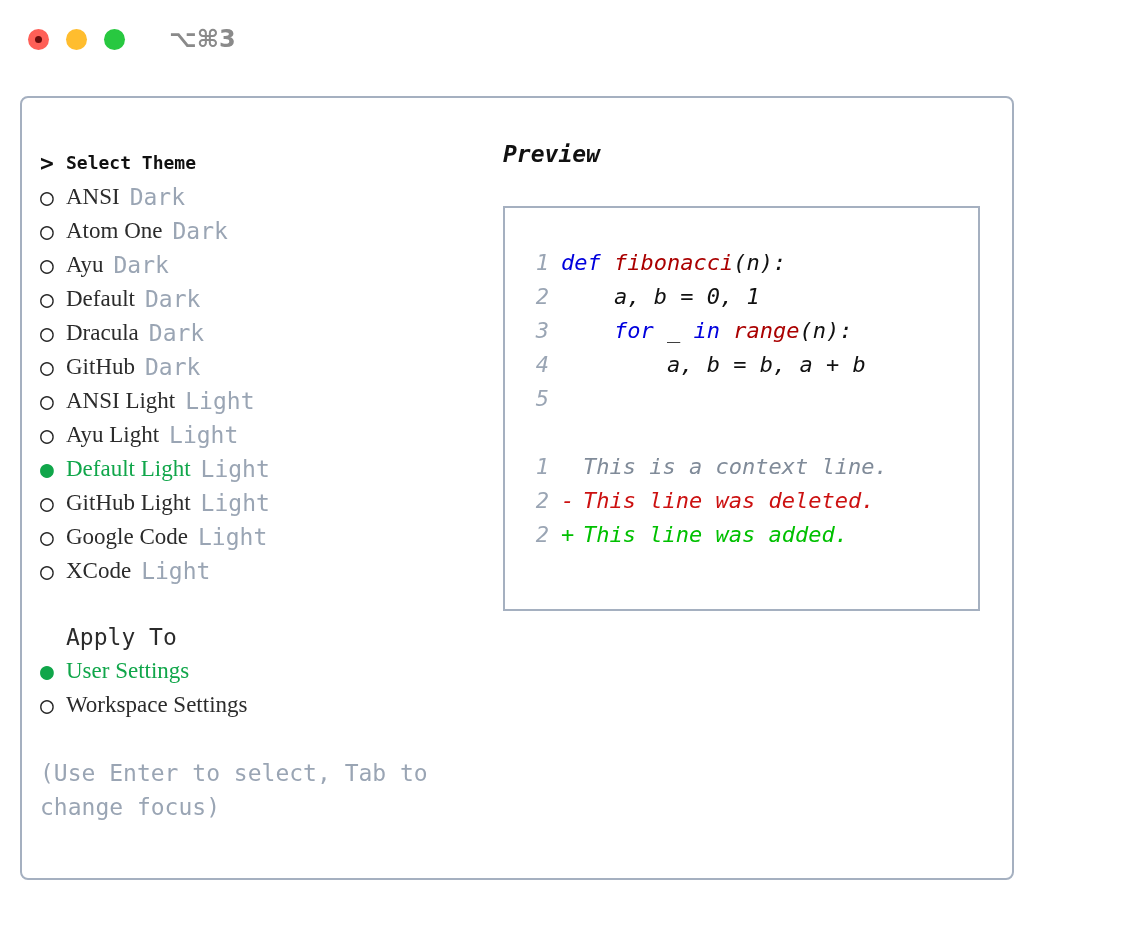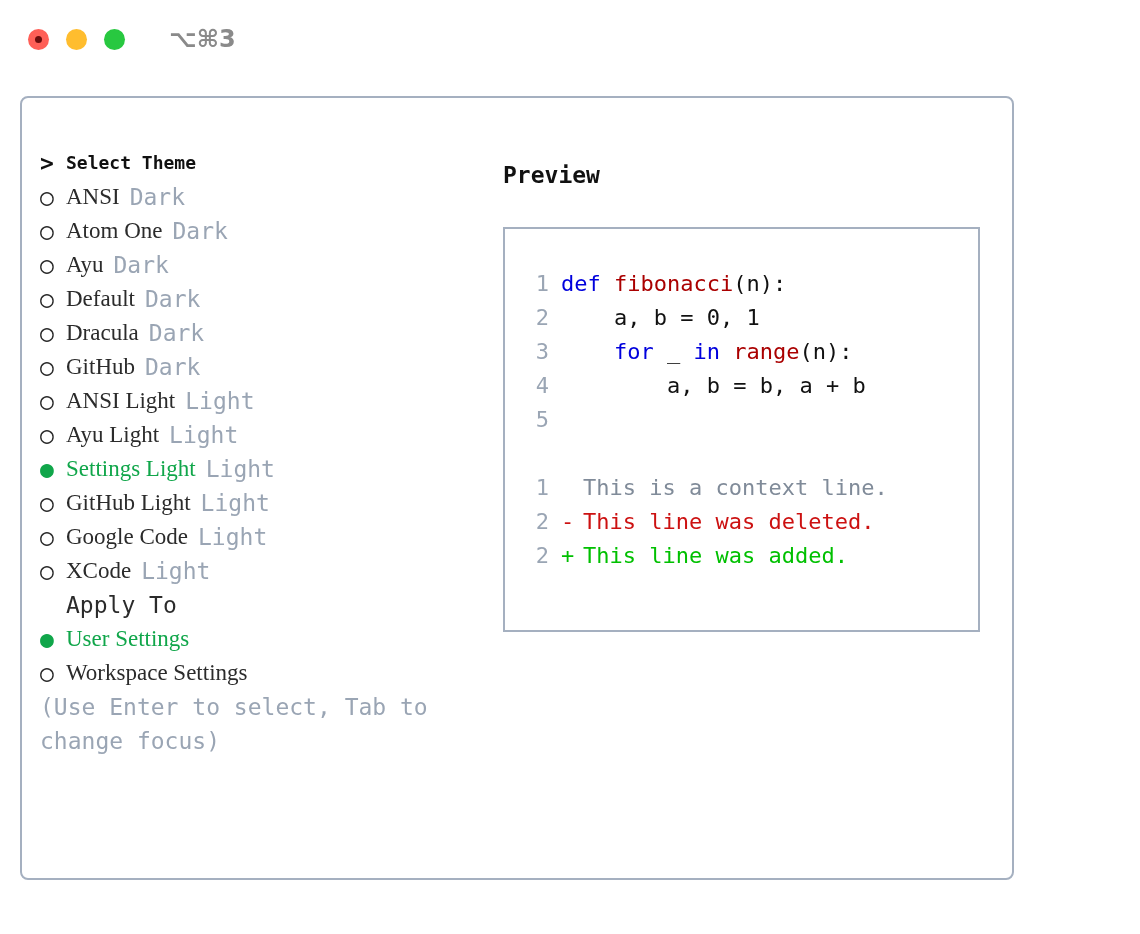--- a/index.html
+++ b/index.html
@@ -131,35 +131,37 @@
   .section-header {
     font-weight: bold;
     color: #111111;
     font-size: 18px;
   }
   .plain-header {
     color: #2b2b2b;
     font-size: 23px;
   }
 
-  #apply-section { }
+  #apply-section { margin-top: 32px; }
 
   #hint {
+    margin-top: 34px;
     font-size: 23px;
     line-height: 34px;
     color: #9aa5b4;
     width: 410px;
   }
 
   
   #right-pane {
     position: absolute;
     left: 481px;
-    top: 60px;
+    top: 39px;
     width: 490px;
+    font-style: italic;
   }
   #preview-title {
     font-size: 23px;
     font-weight: bold;
     color: #111111;
     line-height: 34px;
     white-space: pre;
   }
   #preview-box {
     margin-top: 35px;
@@ -230,21 +232,21 @@
 
         <div id="theme-list">
             <div class="row"><span class="marker">○</span><span class="theme-name">ANSI</span><span class="theme-tag">Dark</span></div>
             <div class="row"><span class="marker">○</span><span class="theme-name">Atom One</span><span class="theme-tag">Dark</span></div>
             <div class="row"><span class="marker">○</span><span class="theme-name">Ayu</span><span class="theme-tag">Dark</span></div>
             <div class="row"><span class="marker">○</span><span class="theme-name">Default</span><span class="theme-tag">Dark</span></div>
             <div class="row"><span class="marker">○</span><span class="theme-name">Dracula</span><span class="theme-tag">Dark</span></div>
             <div class="row"><span class="marker">○</span><span class="theme-name">GitHub</span><span class="theme-tag">Dark</span></div>
             <div class="row"><span class="marker">○</span><span class="theme-name">ANSI Light</span><span class="theme-tag">Light</span></div>
             <div class="row"><span class="marker">○</span><span class="theme-name">Ayu Light</span><span class="theme-tag">Light</span></div>
-            <div class="row"><span class="marker radio-on">●</span><span class="theme-name selected">Settings Light</span><span class="theme-tag">Light</span></div>
+            <div class="row"><span class="marker radio-on">●</span><span class="theme-name selected">Default Light</span><span class="theme-tag">Light</span></div>
             <div class="row"><span class="marker">○</span><span class="theme-name">GitHub Light</span><span class="theme-tag">Light</span></div>
             <div class="row"><span class="marker">○</span><span class="theme-name">Google Code</span><span class="theme-tag">Light</span></div>
             <div class="row"><span class="marker">○</span><span class="theme-name">XCode</span><span class="theme-tag">Light</span></div>
           </div>
 
         <div id="apply-section">
           <div class="row">
             <span class="marker blank">&nbsp;</span>
             <span class="plain-header">Apply To</span>
           </div>

